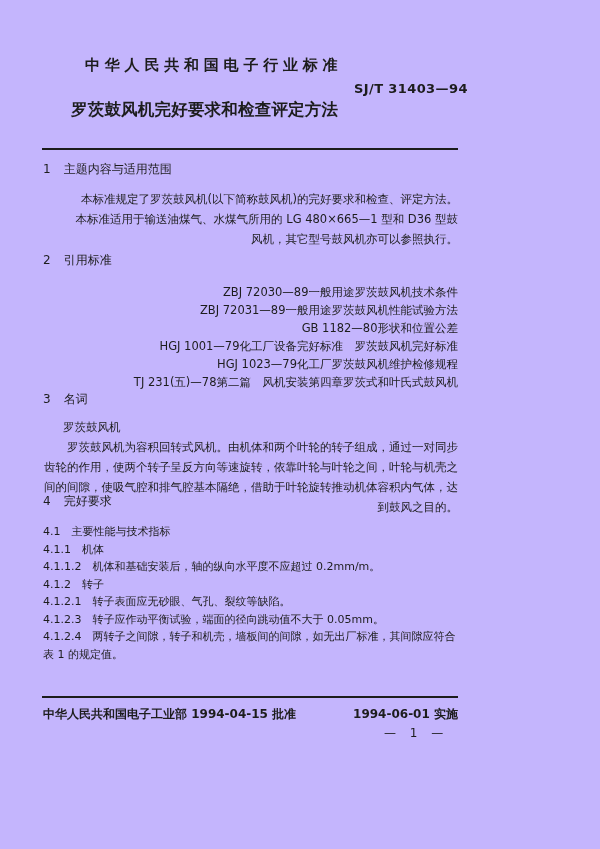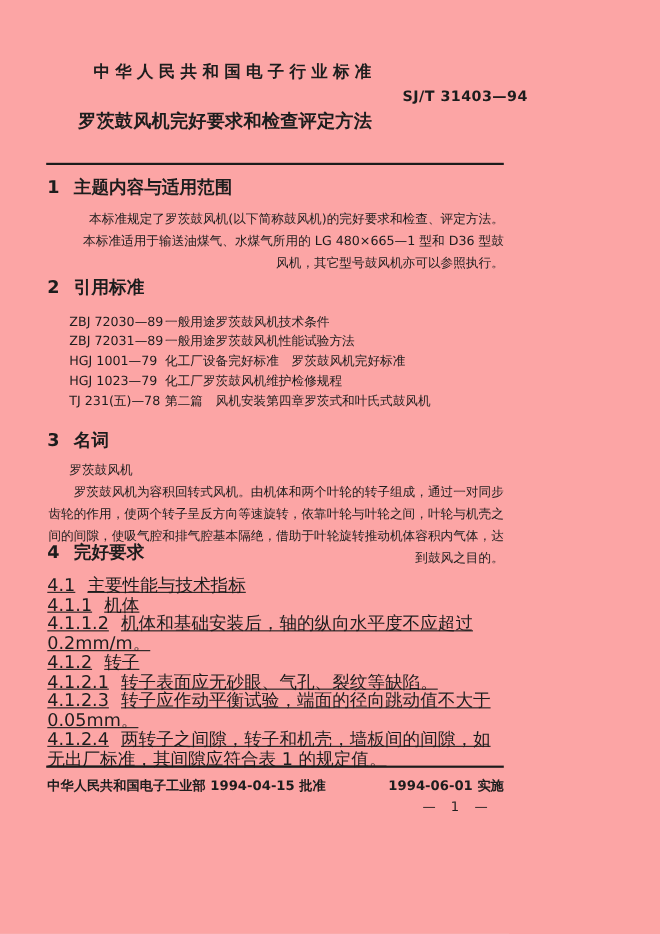--- a/index.html
+++ b/index.html
@@ -1,44 +1,44 @@
 <!DOCTYPE html>
 <html><head>
 <meta charset="utf-8">
 <style>
   html,body{margin:0;padding:0;background:#e9e9e9;}
   .page{
-    position:relative;width:600px;height:849px;background:#fca5a5;
+    position:relative;width:600px;height:849px;background:#c4b5fd;
     font-family:"DejaVu Sans",sans-serif;color:#1d1d1d;overflow:hidden;
   }
   .std-type{
     position:absolute;left:85px;top:56px;font-size:15px;font-weight:bold;
     letter-spacing:4.8px;white-space:nowrap;
   }
   .std-num{
-    position:absolute;left:366px;top:81px;font-size:13px;font-weight:bold;
+    position:absolute;left:354px;top:81px;font-size:13px;font-weight:bold;
     letter-spacing:.4px;white-space:nowrap;
   }
   .doc-title{
     position:absolute;left:71px;top:99px;font-size:16.5px;font-weight:bold;
     letter-spacing:.2px;white-space:nowrap;
   }
   .rule{position:absolute;left:42px;width:416px;height:2px;background:#1c1c1c;}
   .rule-top{top:148px;}
   .rule-bottom{top:696px;}
   .block{position:absolute;left:43px;width:415px;}
-  .sec-heading{font-size:16px;font-weight:bold;line-height:13px;white-space:nowrap;}
+  .sec-heading{font-size:12px;font-weight:normal;line-height:13px;white-space:nowrap;}
   .sec-heading .num{display:inline-block;margin-right:13px;}
   .bodytext{font-size:11.5px;line-height:20px;text-align:right;}
   .para{margin:0;text-indent:2em;}
-  .refs{font-size:11.5px;line-height:18px;}
+  .refs{font-size:11.5px;line-height:18px;text-align:right;}
   .ref-row{padding-left:20px;white-space:nowrap;}
   .ref-code{display:inline-block;min-width:87px;}
   .term-line{font-size:11.5px;line-height:20px;padding-left:20px;}
-  .clauses{font-size:16px;line-height:17.5px;text-decoration:underline;}
+  .clauses{font-size:11px;line-height:17.5px;}
   .clause .num{margin-right:11px;}
   .footer-row{
     top:708px;display:flex;justify-content:space-between;
     font-size:12px;font-weight:bold;line-height:13px;white-space:nowrap;text-align:right;
   }
   .page-num{
     position:absolute;left:384px;top:726px;font-size:12px;
     letter-spacing:5px;white-space:nowrap;
   }
 </style>
@@ -65,20 +65,23 @@
 
   <div class="block sec-heading" style="top:254px">
     <span class="num">2</span><span>引用标准</span>
   </div>
   <div class="block refs" style="top:283px">
     <div class="ref-row">
       <span class="ref-code">ZBJ 72030—89</span><span>一般用途罗茨鼓风机技术条件</span>
     </div>
     <div class="ref-row">
       <span class="ref-code">ZBJ 72031—89</span><span>一般用途罗茨鼓风机性能试验方法</span>
+    </div>
+    <div class="ref-row">
+      <span class="ref-code">GB 1182—80</span><span>形状和位置公差</span>
     </div>
     <div class="ref-row">
       <span class="ref-code">HGJ 1001—79</span><span>化工厂设备完好标准　罗茨鼓风机完好标准</span>
     </div>
     <div class="ref-row">
       <span class="ref-code">HGJ 1023—79</span><span>化工厂罗茨鼓风机维护检修规程</span>
     </div>
     <div class="ref-row">
       <span class="ref-code">TJ 231(五)—78</span><span>第二篇　风机安装第四章罗茨式和叶氏式鼓风机</span>
     </div>

